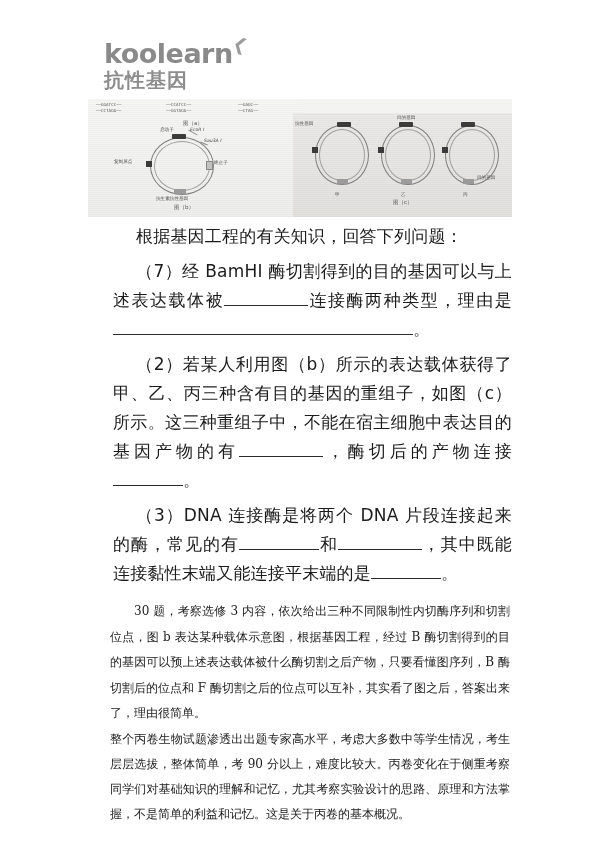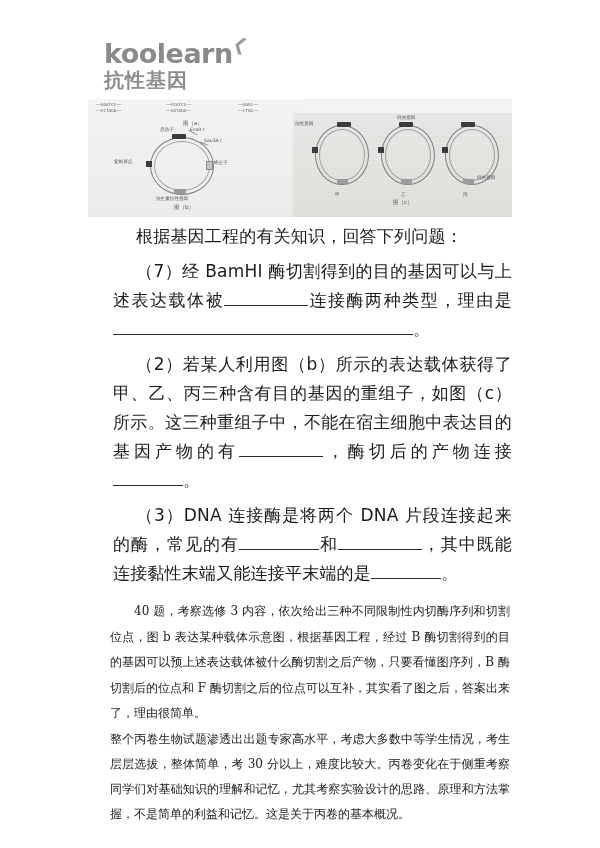--- a/index.html
+++ b/index.html
@@ -314,18 +314,18 @@
 
     <div class="gap-sm"></div>
 
     <p class="para q-para indent">
       <span>（3）DNA 连接酶是将两个 DNA 片段连接起来的酶，常见的有</span><span class="blank b-dna1"></span><span>和</span><span class="blank b-long"></span><span>，其中既能连接黏性末端又能连接平末端的是</span><span class="blank b-short"></span><span>。</span>
     </p>
 
     <div class="gap-md"></div>
 
 
-    <p class="analysis indent">40 题，考察选修 3 内容，依次给出三种不同限制性内切酶序列和切割位点，图 b 表达某种载体示意图，根据基因工程，经过 B 酶切割得到的目的基因可以预上述表达载体被什么酶切割之后产物，只要看懂图序列，B 酶切割后的位点和 F 酶切割之后的位点可以互补，其实看了图之后，答案出来了，理由很简单。</p>
-    <p class="analysis tight">整个丙卷生物试题渗透出出题专家高水平，考虑大多数中等学生情况，考生层层选拔，整体简单，考 30 分以上，难度比较大。丙卷变化在于侧重考察同学们对基础知识的理解和记忆，尤其考察实验设计的思路、原理和方法掌握，不是简单的利益和记忆。这是关于丙卷的基本概况。</p>
+    <p class="analysis indent">30 题，考察选修 3 内容，依次给出三种不同限制性内切酶序列和切割位点，图 b 表达某种载体示意图，根据基因工程，经过 B 酶切割得到的目的基因可以预上述表达载体被什么酶切割之后产物，只要看懂图序列，B 酶切割后的位点和 F 酶切割之后的位点可以互补，其实看了图之后，答案出来了，理由很简单。</p>
+    <p class="analysis tight">整个丙卷生物试题渗透出出题专家高水平，考虑大多数中等学生情况，考生层层选拔，整体简单，考 90 分以上，难度比较大。丙卷变化在于侧重考察同学们对基础知识的理解和记忆，尤其考察实验设计的思路、原理和方法掌握，不是简单的利益和记忆。这是关于丙卷的基本概况。</p>
 
   </div>
 
 </div>
 
 </body></html>

